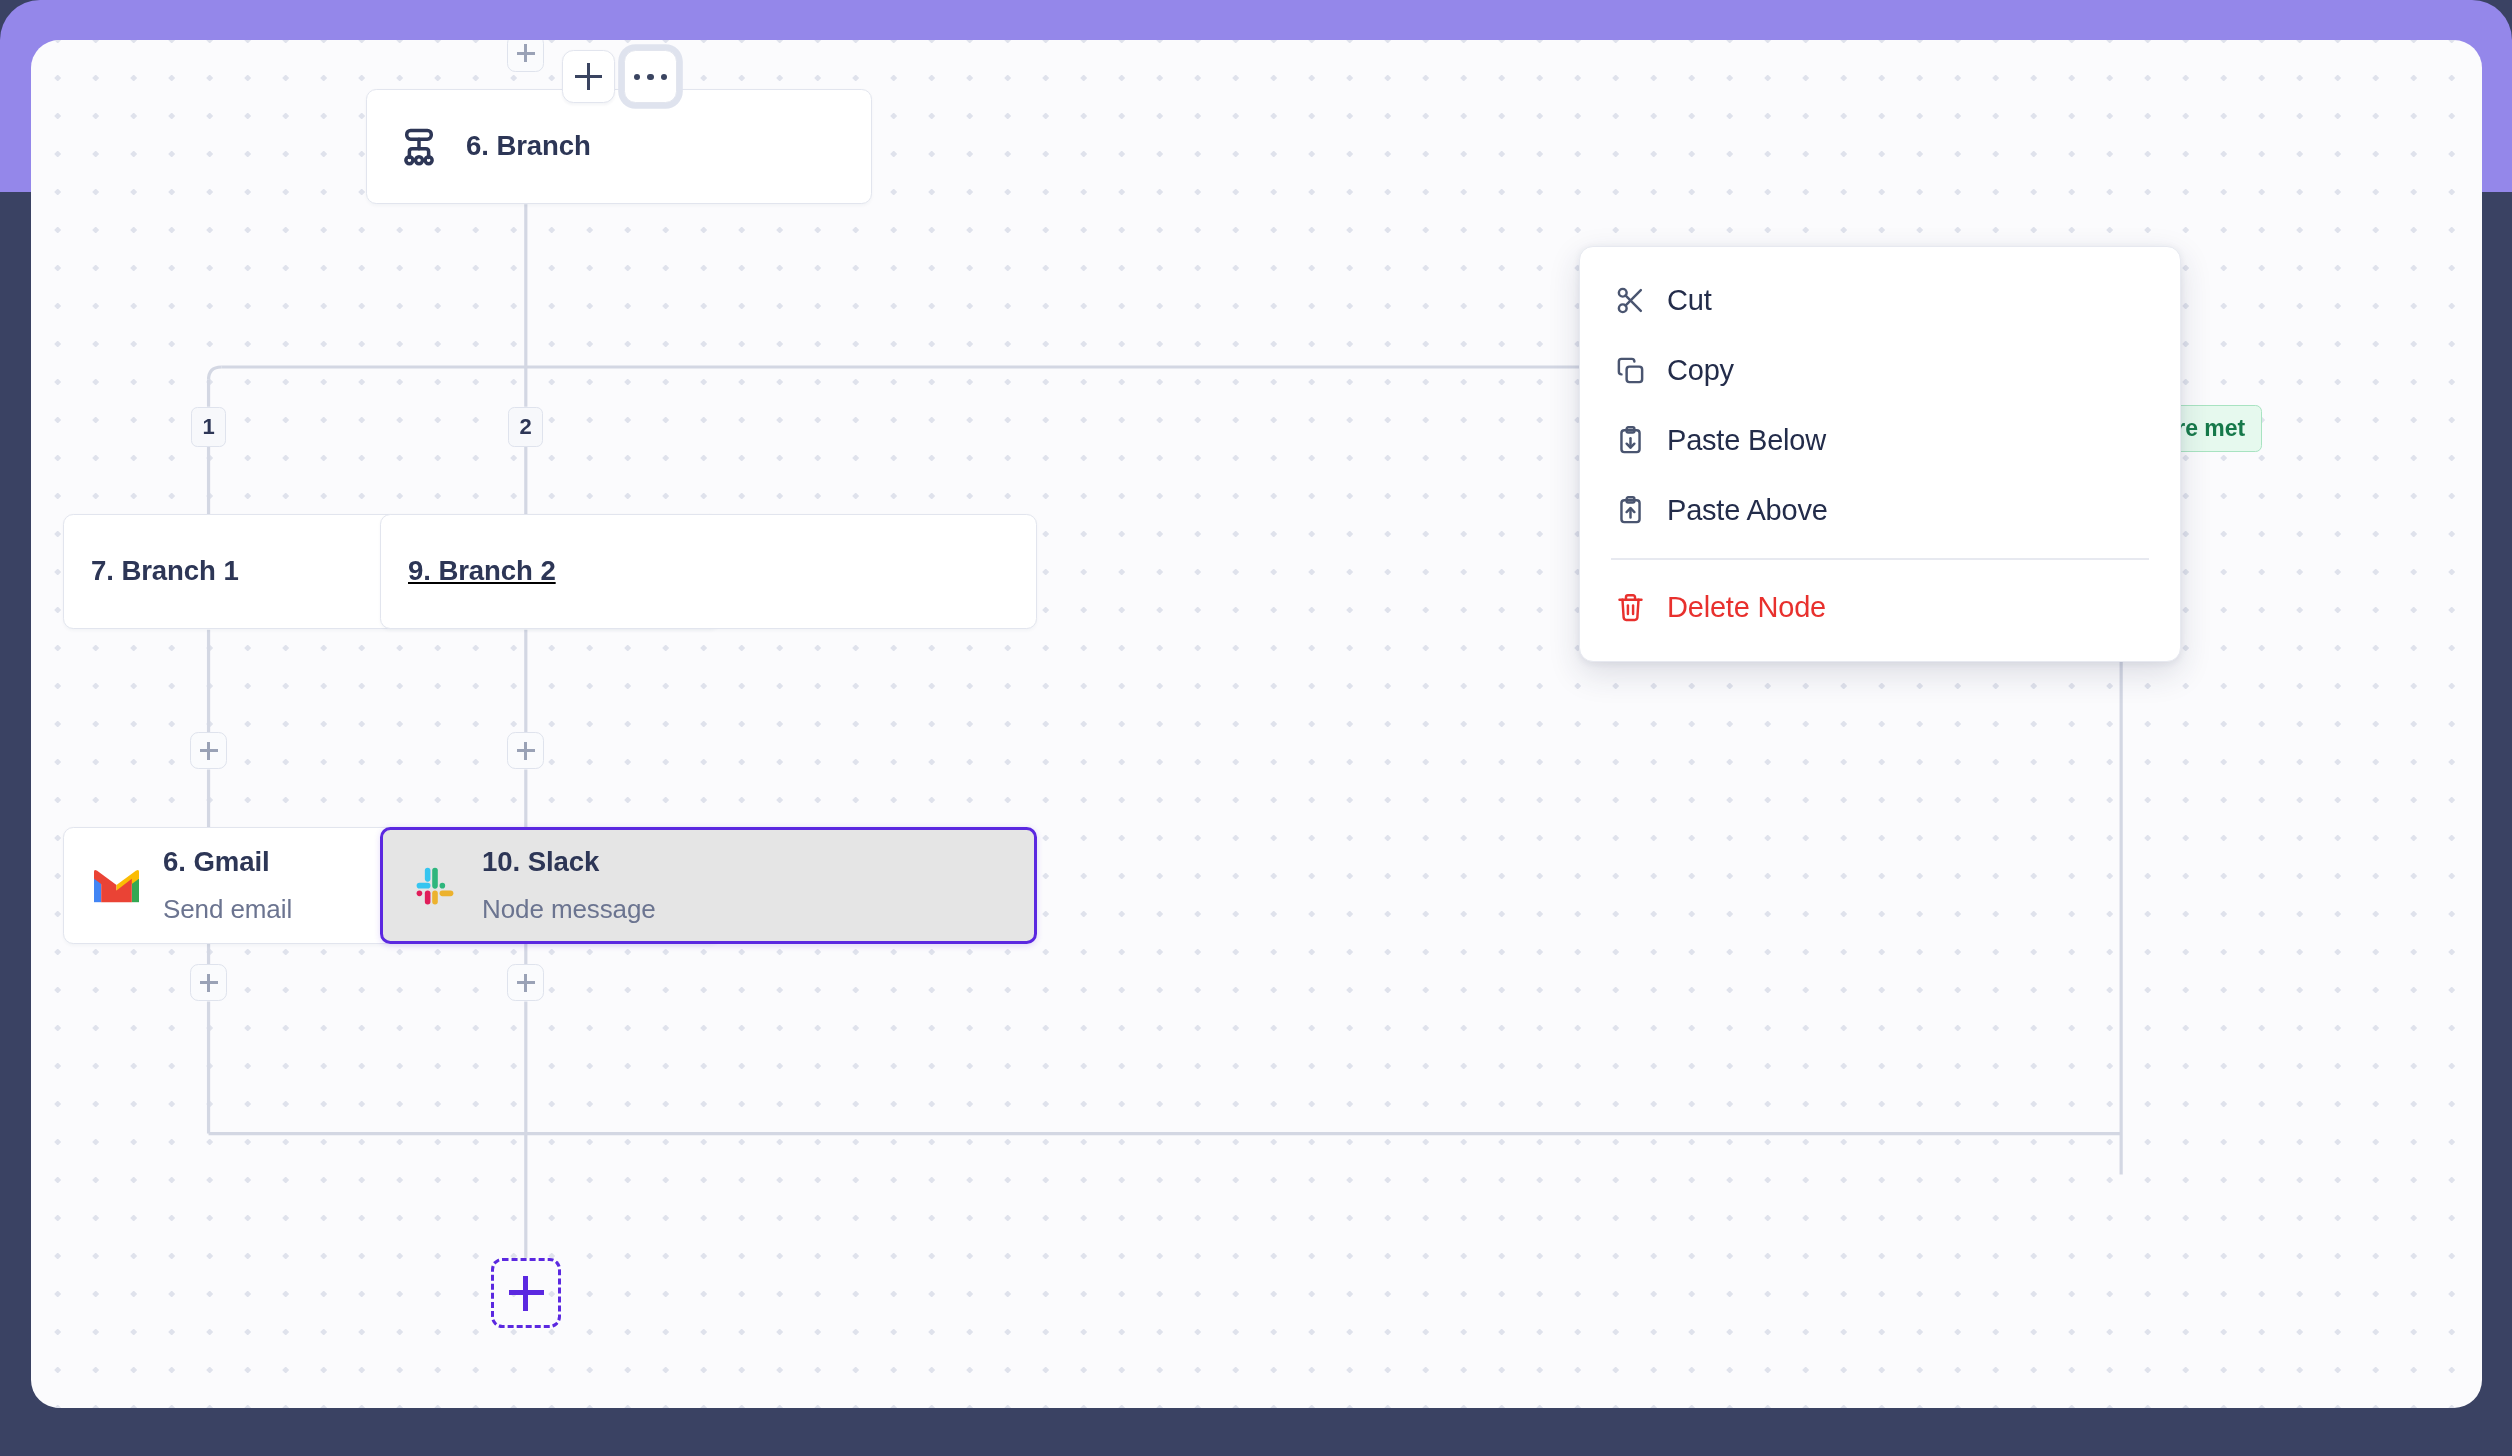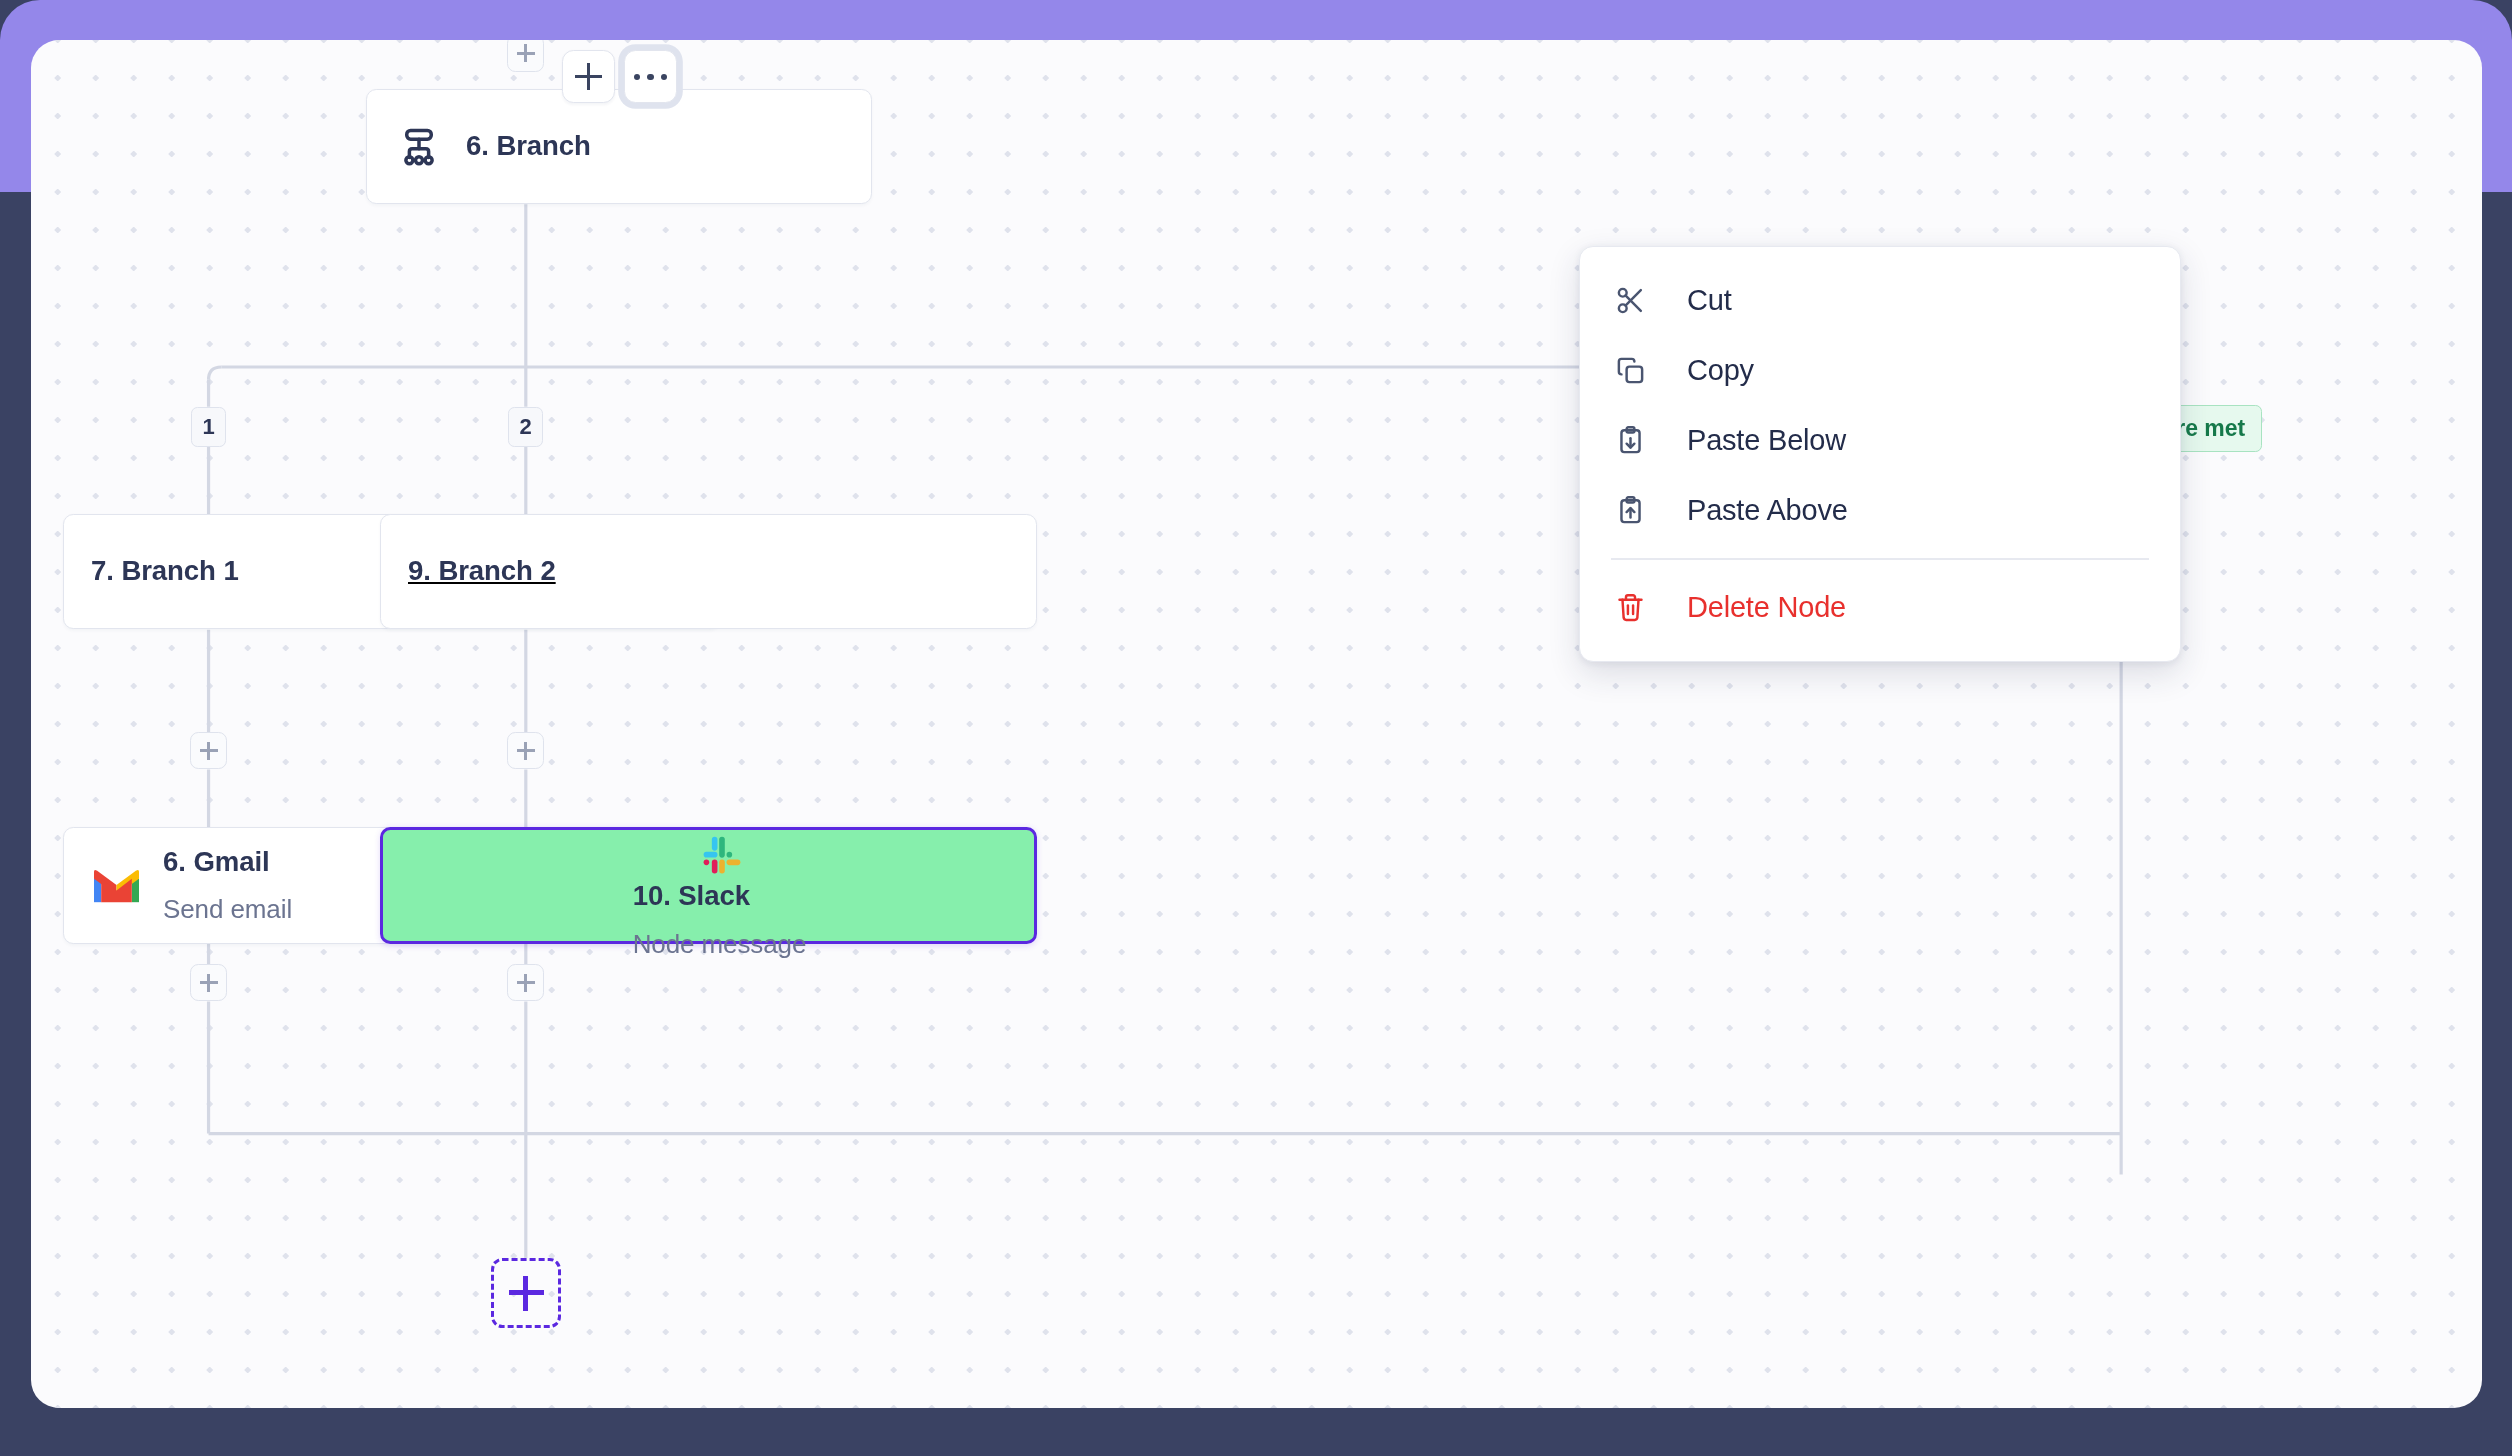--- a/index.html
+++ b/index.html
@@ -70,23 +70,22 @@
     line-height: 1.18; letter-spacing: -0.1px; white-space: nowrap;
   }
   .node .node-subtitle {
     font-size: 26px; font-weight: normal; color: #6b7490;
     line-height: 1.18; letter-spacing: -0.1px; white-space: nowrap;
     margin-top: 16px;
   }
   .node.selected {
     border-color: #5b28e0;
     border-width: 3.8px;
-    background: #86efac;
+    background: #e5e5e5;
     box-shadow: 0 1.9px 6.4px rgba(91,40,224,.16);
-    flex-direction: column;
   }
 
   
   .edge-add {
     position: absolute;
     width: 37px; height: 37px;
     background: #fafbfd;
     border: 1.9px solid #dfe3ed;
     border-radius: 8.3px;
     display: flex; align-items: center; justify-content: center;
@@ -172,21 +171,20 @@
     border-radius: 14px;
     padding: 18px 0 18px 0;
     box-shadow: 0 11.5px 32px rgba(35,44,80,.14), 0 1.9px 7.7px rgba(35,44,80,.07);
     z-index: 40;
   }
   .menu-item {
     display: flex; align-items: center;
     height: 70px;
     padding: 0 27px 0 33px;
     cursor: pointer;
-    gap: 20px;
   }
   .menu-item .mi-icon {
     flex: 0 0 auto; width: 35px; height: 35px;
     display: flex; align-items: center; justify-content: center;
     color: #4a5570;
   }
   .menu-item .mi-label {
     margin-left: 19px;
     font-size: 29px; color: #232c4a; letter-spacing: -0.2px;
     white-space: nowrap;

